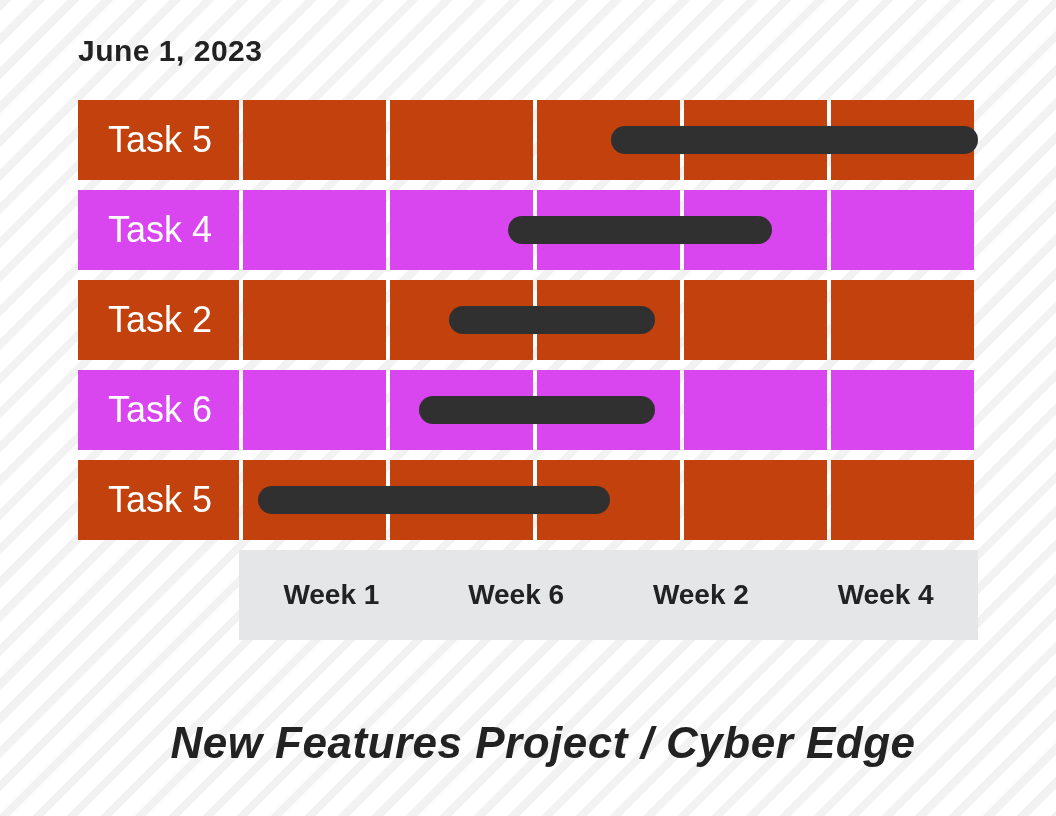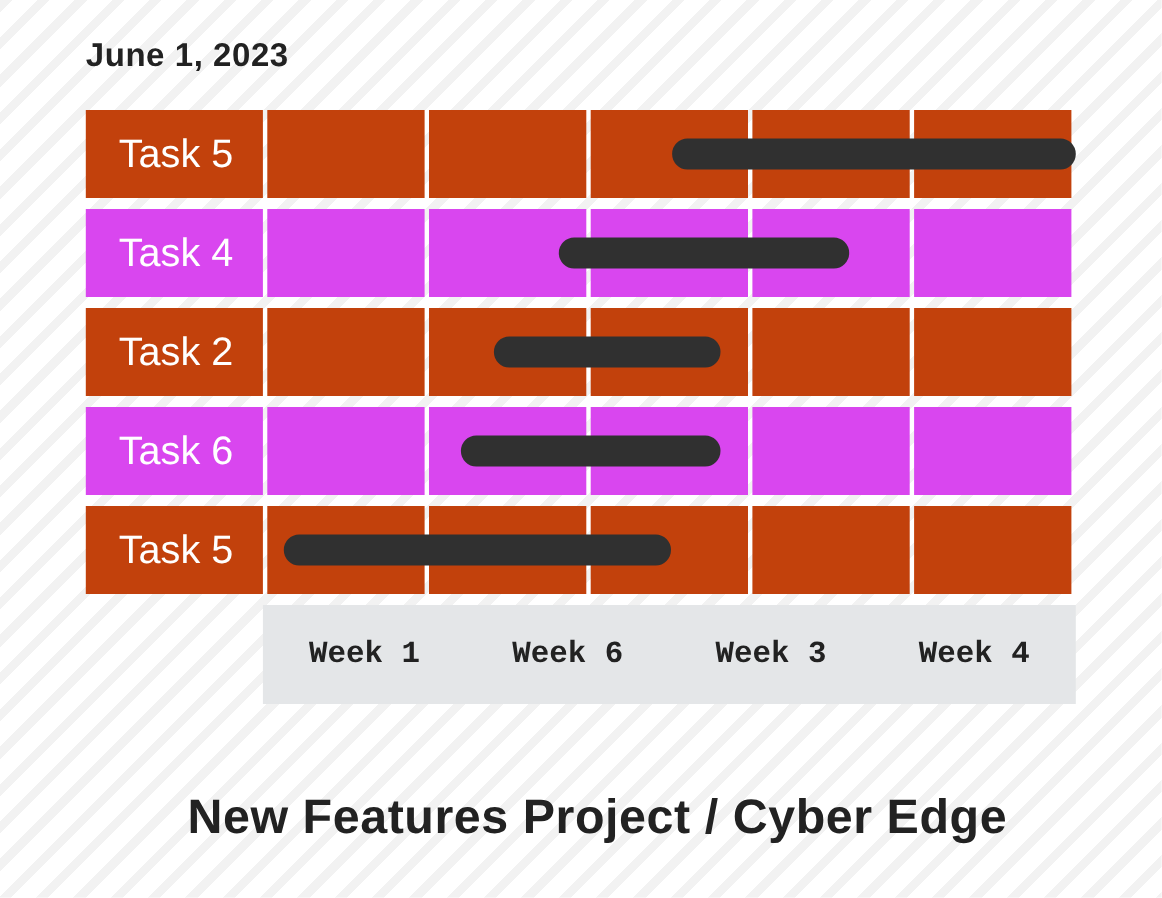--- a/index.html
+++ b/index.html
@@ -93,30 +93,30 @@
     height: 90px;
   }
   .axis .tick {
     flex: 1;
     display: flex;
     align-items: center;
     justify-content: center;
     font-size: 28px;
     font-weight: 800;
     color: #222;
-    font-family: Liberation Mono, monospace;
   }
 
   .title {
     margin-top: 78px;
     text-align: center;
     font-size: 44px;
     font-weight: 600;
     color: #222;
     letter-spacing: 0.5px;
+    font-style: italic;
   }
 </style>
 </head>
 <body>
 <div class="hatch"></div>
 
 <div class="page">
   <div class="date">June 1, 2023</div>
 
   <div class="chart">
@@ -179,20 +179,20 @@
       <div class="bars">
           <div class="bar" id="bar-task1" style="left: 14.7px; width: 352.8px;"></div>
         </div>
     </div>
 
     <div class="axis-row">
       <div class="gap"></div>
       <div class="axis">
         <div class="tick">Week 1</div>
         <div class="tick">Week 6</div>
-        <div class="tick">Week 3</div>
+        <div class="tick">Week 2</div>
         <div class="tick">Week 4</div>
       </div>
     </div>
   </div>
 
   <div class="title">New Features Project / Cyber Edge</div>
 </div>
 
 </body></html>

